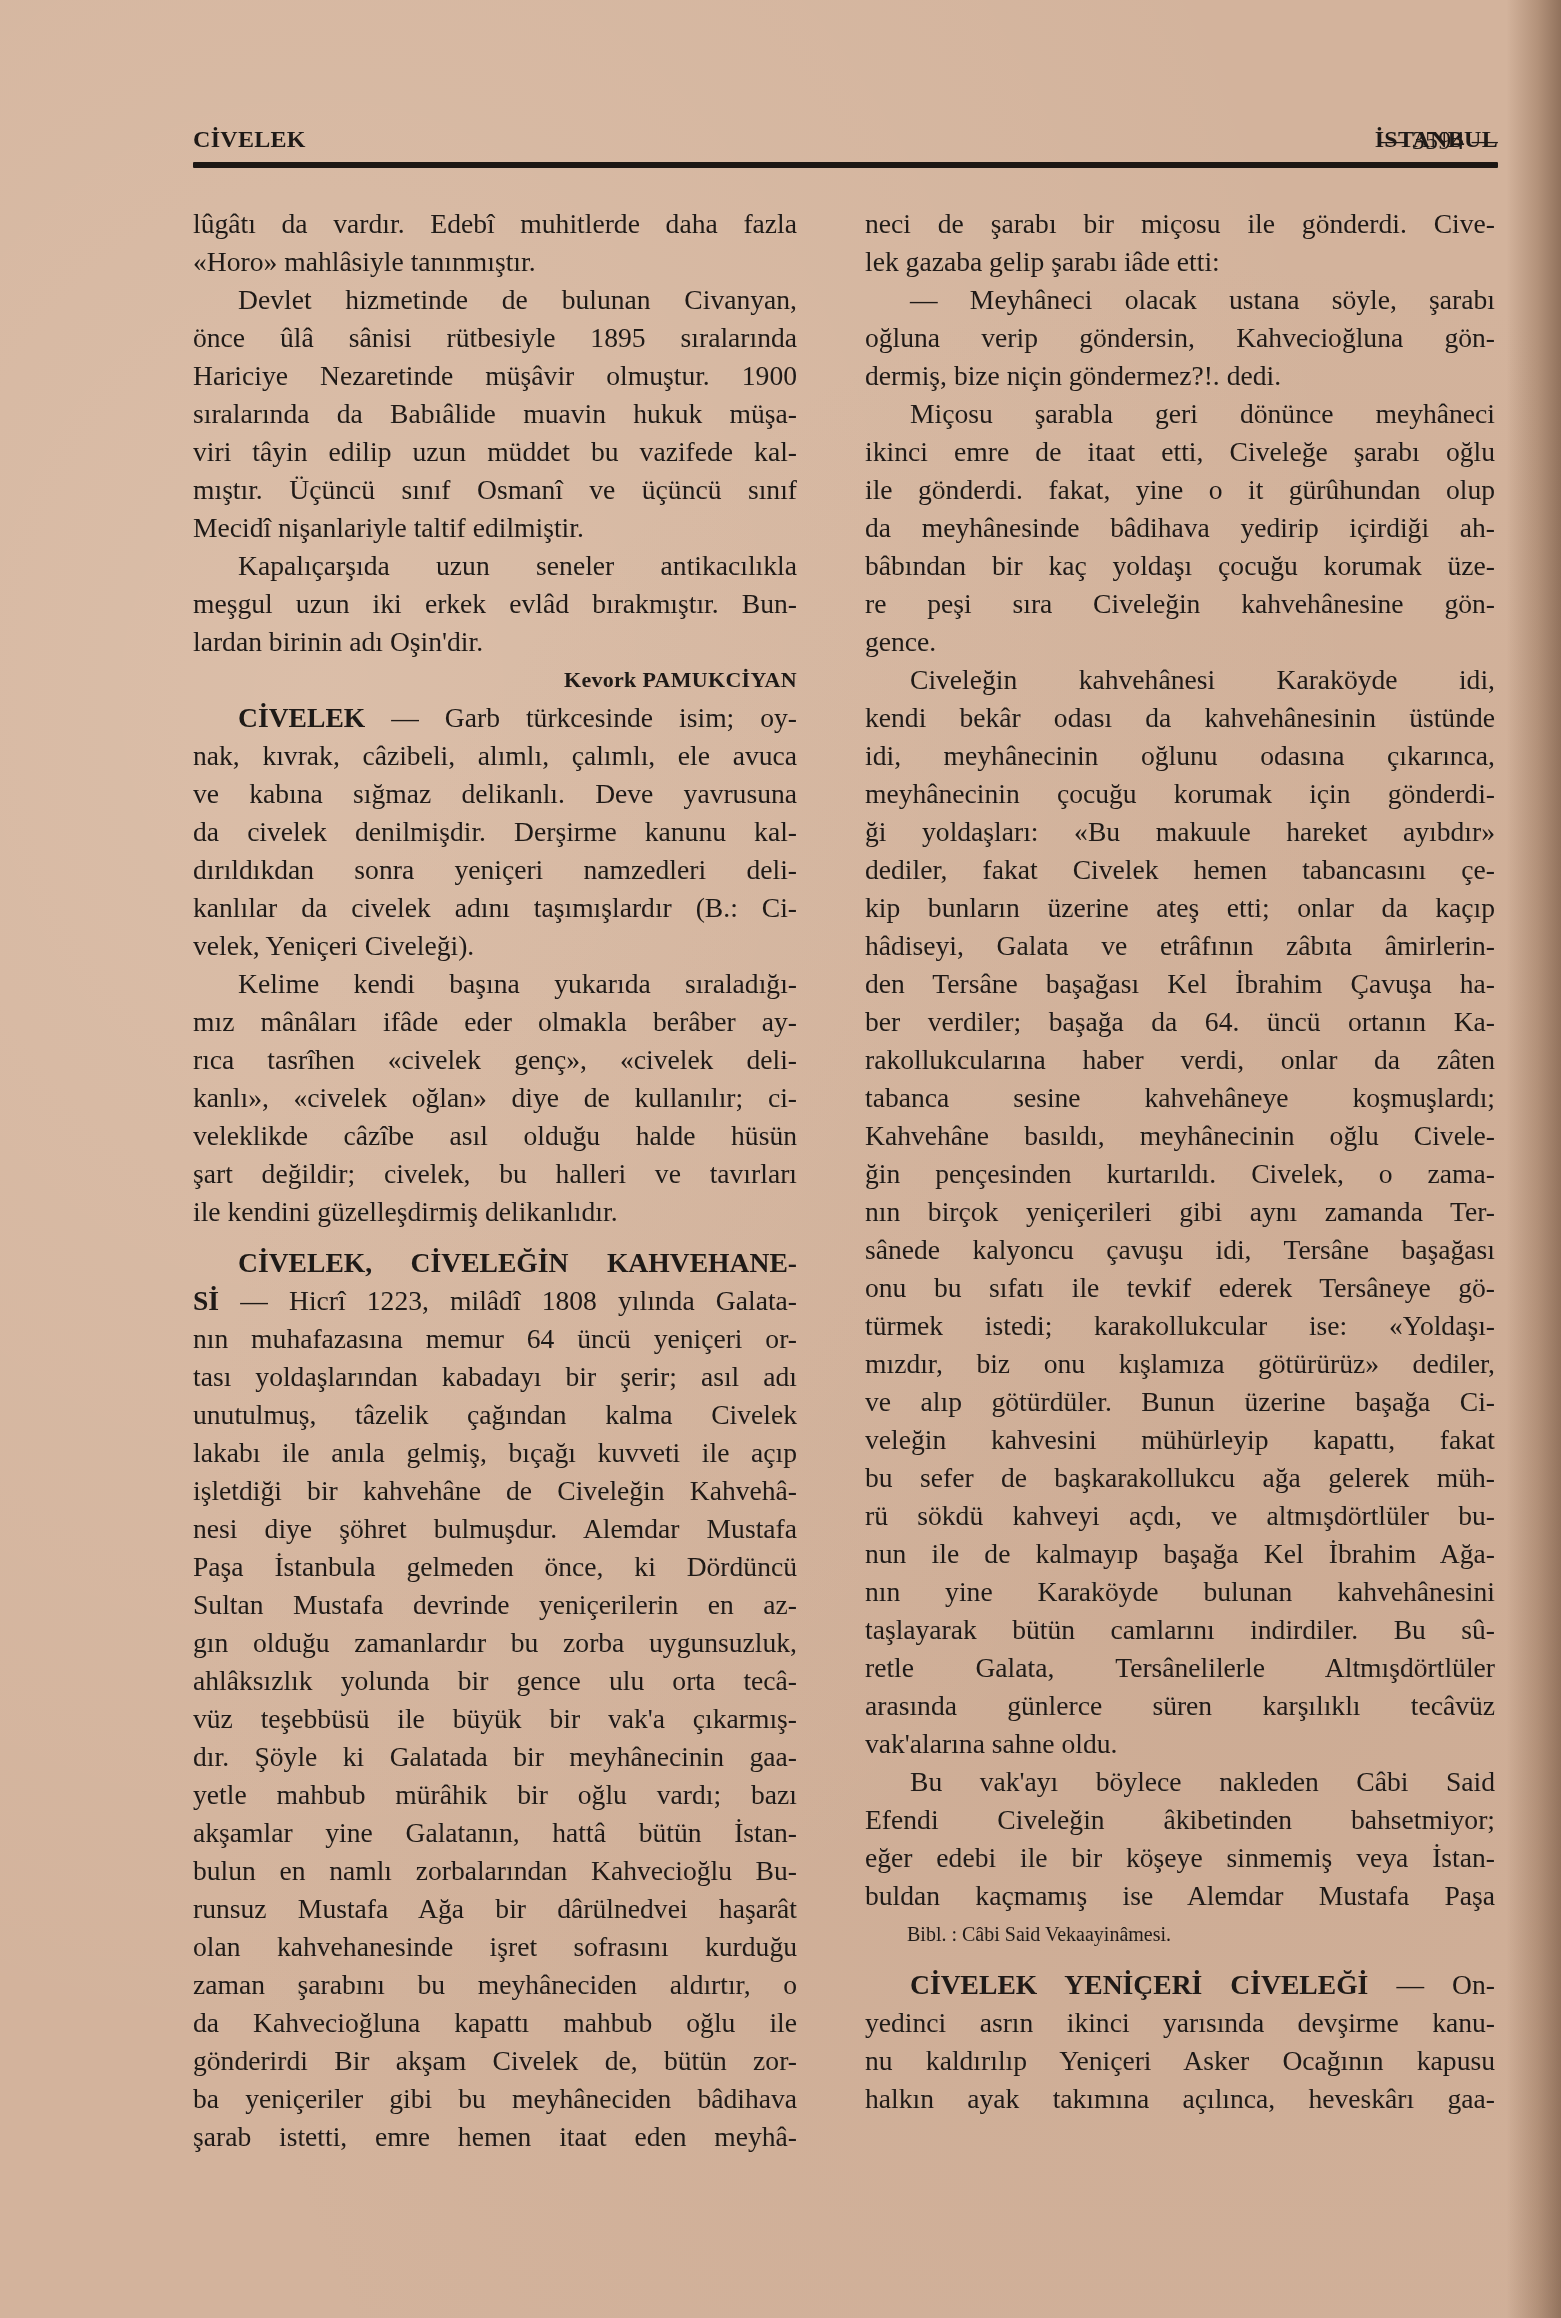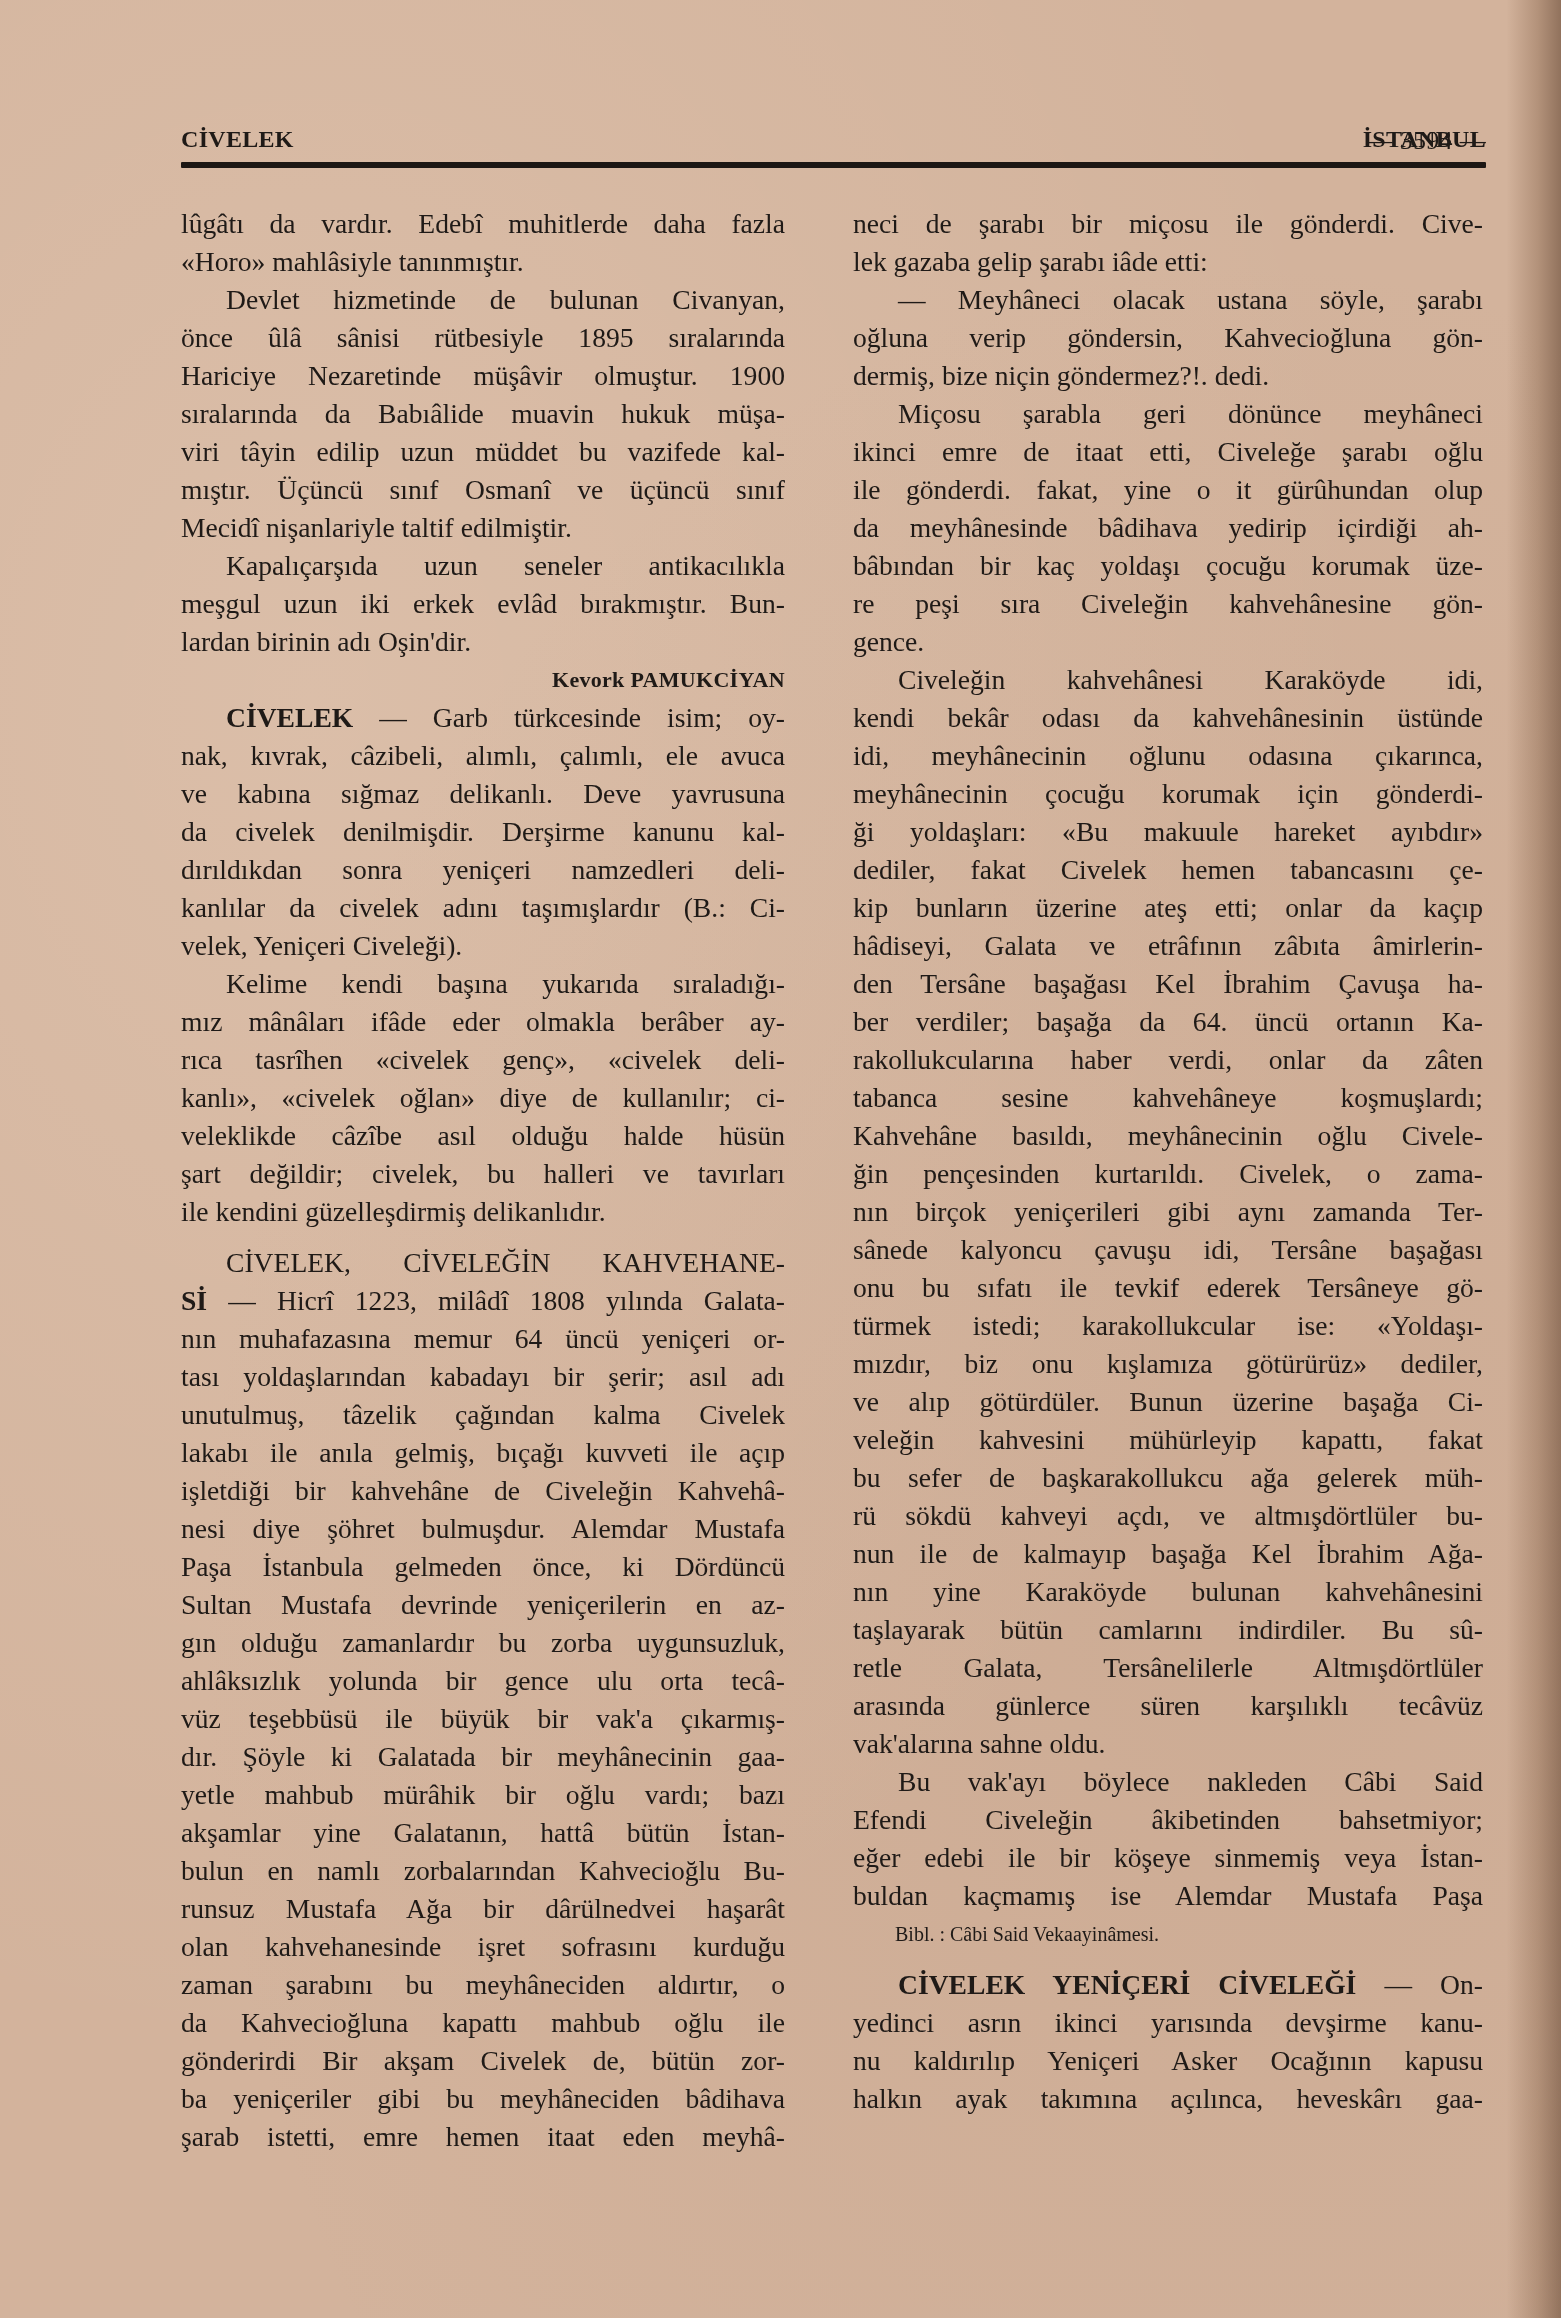--- a/index.html
+++ b/index.html
@@ -7,21 +7,21 @@
     width: 1561px; height: 2319px; overflow: hidden;
     background: #d3b39c;
     background-image:
       radial-gradient(ellipse at 20% 30%, rgba(255,240,225,0.18), transparent 60%),
       radial-gradient(ellipse at 80% 70%, rgba(170,130,105,0.15), transparent 60%),
       linear-gradient(90deg, rgba(0,0,0,0) 0%, rgba(0,0,0,0) 96.5%, rgba(120,85,60,0.35) 98.5%, rgba(90,60,40,0.55) 100%);
     font-family: "DejaVu Serif", "Liberation Serif", serif;
     color: #1f1a17;
     position: relative;
   }
-  .page { position: absolute; left: 0; top: 0; width: 1287px; height: 2319px; }
+  .page { position: absolute; left: 12px; top: 0; width: 1287px; height: 2319px; }
   .running-head {
     position: absolute; left: 181px; top: 126px; width: 1305px; height: 37px;
     font-family: "Liberation Serif", serif; font-weight: bold; font-size: 24px;
     letter-spacing: 0.3px;
   }
   .running-head .left { position: absolute; left: 0; top: 0; }
   .running-head .center { position: absolute; left: 0; width: 100%; top: 0; text-align: right; font-weight: normal; font-size: 26px; }
   .running-head .right { position: absolute; right: 0; top: 0; }
   .head-rule {
     position: absolute; left: 181px; top: 162px; width: 1305px; height: 5.8px;
@@ -36,21 +36,21 @@
   .col-right { left: 853px; width: 630px; }
   .line {
     display: block; white-space: nowrap; text-align: justify; text-align-last: justify;
     height: 38px;
   }
   .line.last { text-align-last: left; }
   .line.indent { padding-left: 45px; }
   .line.right-align { text-align-last: right; }
   .sig { font-size: 22px; font-weight: bold; letter-spacing: 0.3px; }
   .gap { display: block; height: 12.6px; }
-  .bold { font-weight: normal; }
+  .bold { font-weight: bold; }
   .bibl { font-size: 20px; padding-left: 42px; }
 </style>
 </head>
 <body>
 
 <div class="page">
 
   <div class="running-head">
     <span class="left">CİVELEK</span>
     <span class="center">— 3594 —</span>

